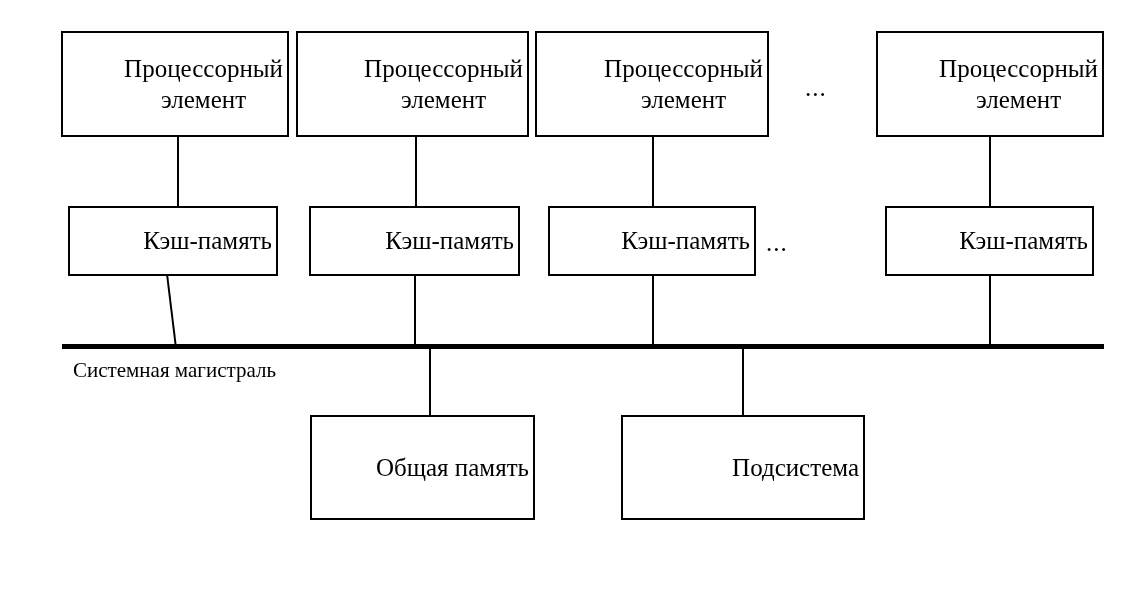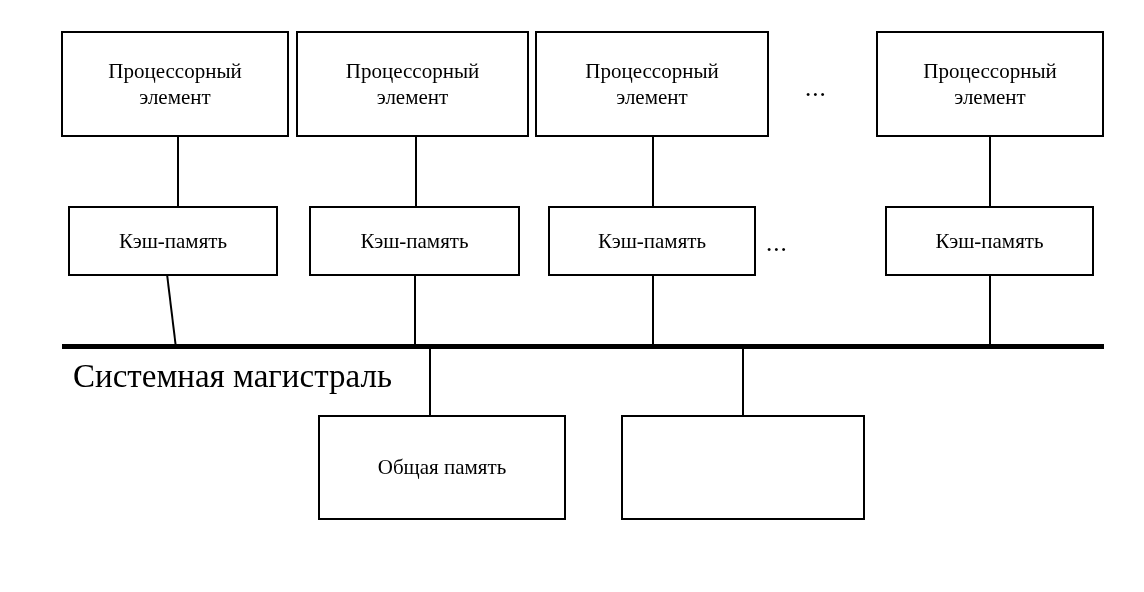--- a/index.html
+++ b/index.html
@@ -15,24 +15,24 @@
     font-family: "Liberation Serif", "DejaVu Serif", serif;
     overflow: hidden;
   }
   .node {
     position: absolute;
     box-sizing: border-box;
     border: 2px solid #000000;
     background: #ffffff;
     display: flex;
     align-items: center;
-    justify-content: center;
+    justify-content: flex-end;
     text-align: center;
     color: #000000;
-    font-size: 21px;
+    font-size: 25px;
     line-height: 1.26;
     z-index: 3;
   }
   .node .label { display: block; padding: 0 4px; }
   .conn {
     position: absolute;
     background: #000000;
     width: 2px;
     z-index: 1;
   }
@@ -43,21 +43,21 @@
   }
   .bus {
     position: absolute;
     background: #000000;
     height: 5px;
     z-index: 2;
   }
   .bus-label {
     position: absolute;
     color: #000000;
-    font-size: 33px;
+    font-size: 21px;
     white-space: nowrap;
     z-index: 3;
   }
   .ellipsis {
     position: absolute;
     color: #000000;
     font-size: 25px;
     letter-spacing: 1px;
     z-index: 3;
   }
@@ -127,23 +127,23 @@
   <div class="conn" style="left:652px; top:274px; height:74px;"></div>
   <div class="conn" style="left:989px; top:274px; height:74px;"></div>
 
   <div class="bus" style="left:62px; top:344px; width:1042px;"></div>
 
   <div class="bus-label" style="left:73px; top:358px;">Системная магистраль</div>
 
   <div class="conn" style="left:429px; top:347px; height:70px;"></div>
   <div class="conn" style="left:742px; top:347px; height:70px;"></div>
 
-  <div class="node" style="left:318px; top:415px; width:248px; height:105px;">
+  <div class="node" style="left:310px; top:415px; width:225px; height:105px;">
     <span class="label">Общая память</span>
   </div>
 
   <div class="node" style="left:621px; top:415px; width:244px; height:105px;">
     <span class="label">
-      <br>
+      <span>Подсистема</span><br>
     </span>
   </div>
 
 </div>
 
 </body></html>

